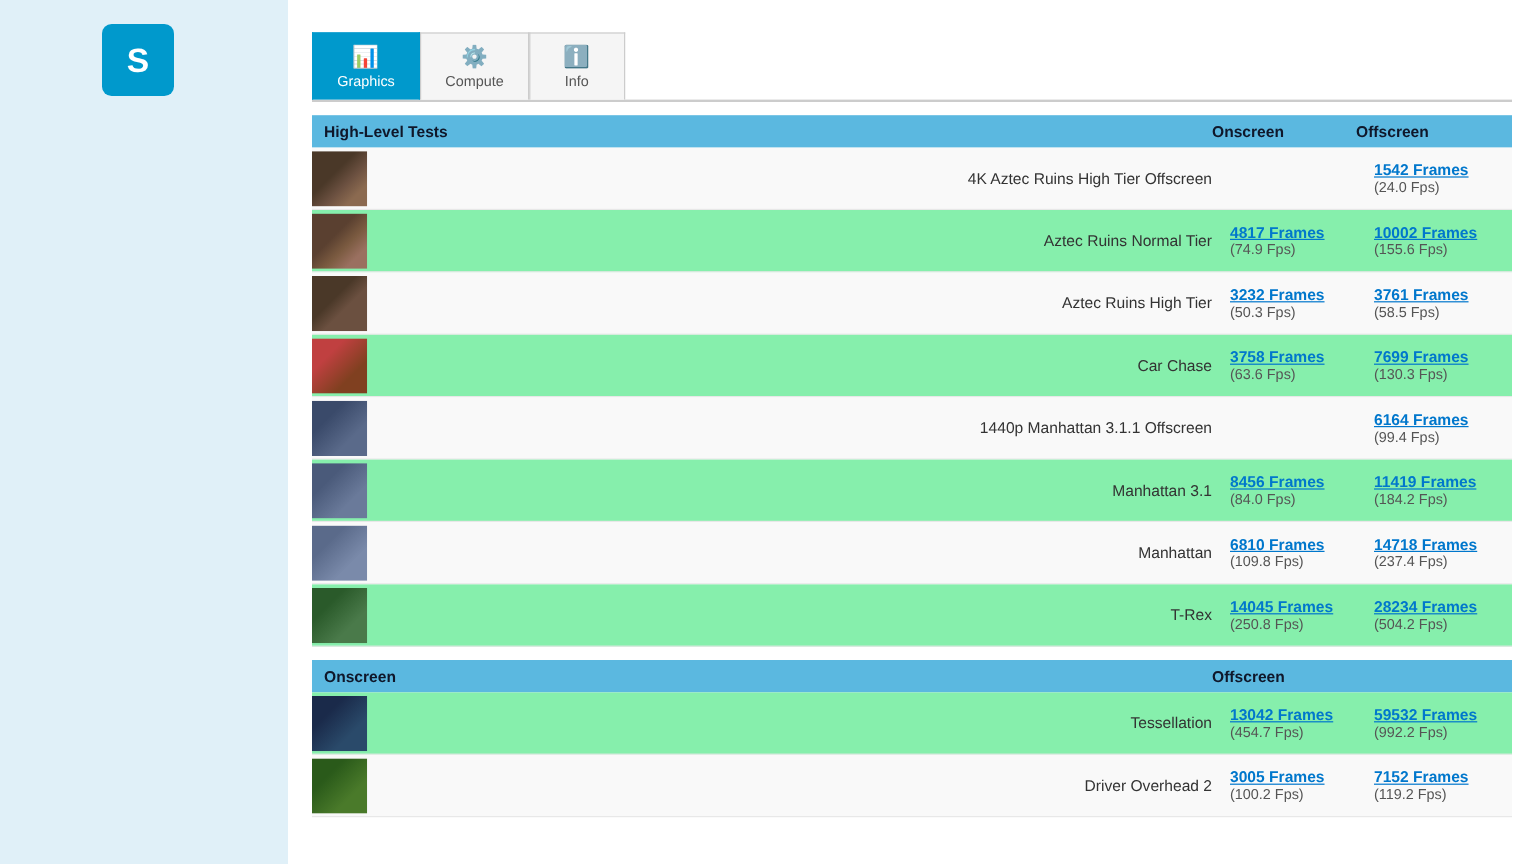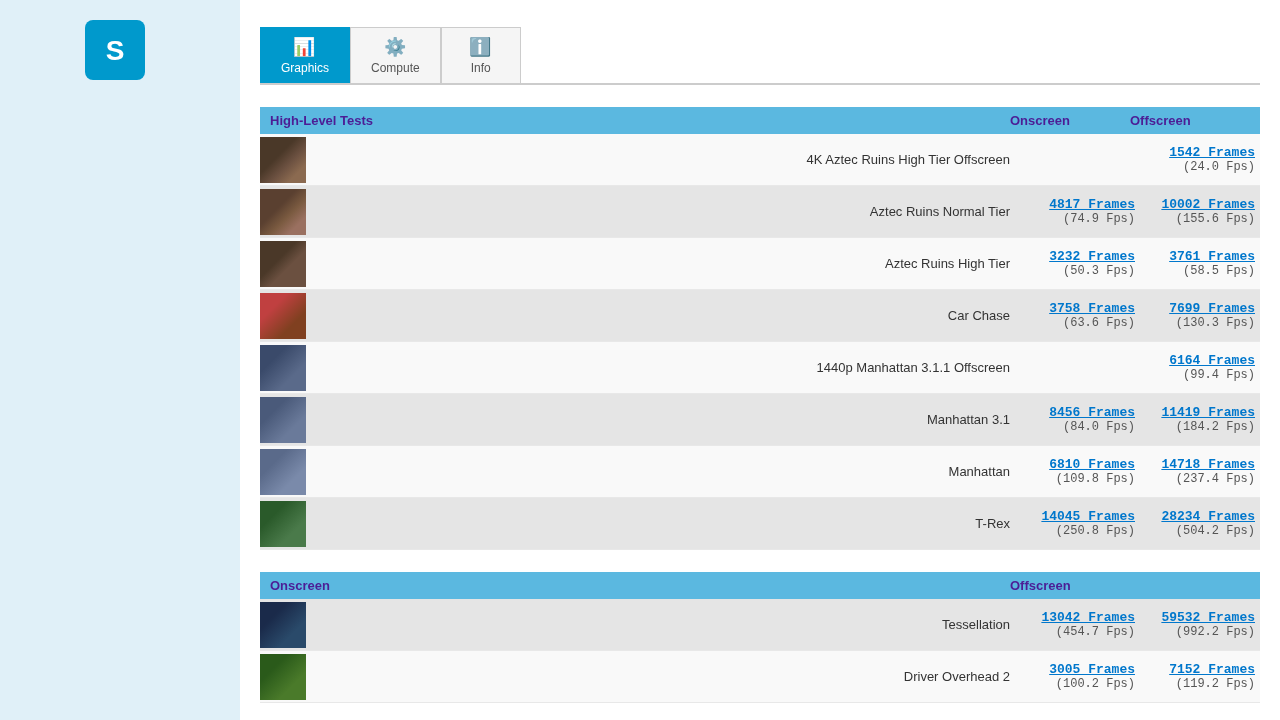--- a/index.html
+++ b/index.html
@@ -91,37 +91,37 @@
     }
     .tab-icon {
       font-size: 18px;
     }
 
     
     .section-header {
       display: grid;
       grid-template-columns: 1fr 120px 120px;
       background: #5bb8e0;
-      color: #4c1d95;
+      color: #0f172a;
       font-size: 13px;
       font-weight: bold;
       padding: 6px 10px;
-      margin-top: 22px;
+      margin-top: 11px;
     }
     .section-header .col-header {
       text-align: left;
     }
 
     
     .bench-row {
       display: grid;
       grid-template-columns: 50px 1fr 120px 120px;
       align-items: center;
       border-bottom: 1px solid #e8e8e8;
-      background: #e5e5e5;
+      background: #86efac;
       min-height: 52px;
     }
     .bench-row:nth-child(even) {
       background: #f9f9f9;
     }
     .bench-thumb {
       width: 46px;
       height: 46px;
       display: flex;
       align-items: center;
@@ -138,23 +138,22 @@
       font-size: 8px;
       color: #fff;
     }
     .bench-name {
       padding: 5px 10px;
       font-size: 13px;
       color: #333;
       text-align: right;
     }
     .bench-value {
-      text-align: right;
+      text-align: left;
       padding: 5px;
-      font-family: Liberation Mono, monospace;
     }
     .bench-value .frames {
       color: #0077cc;
       font-weight: bold;
       font-size: 13px;
       text-decoration: underline;
     }
     .bench-value .fps {
       color: #555;
       font-size: 12px;

